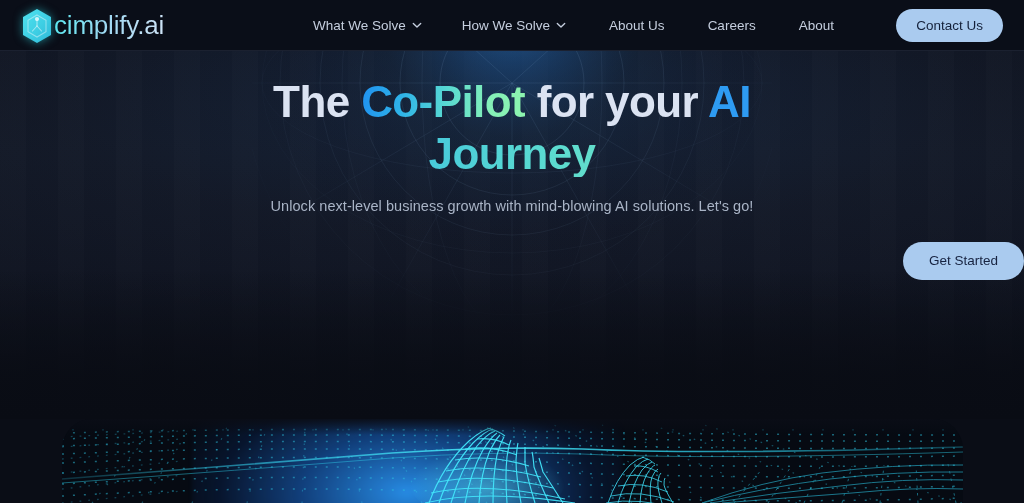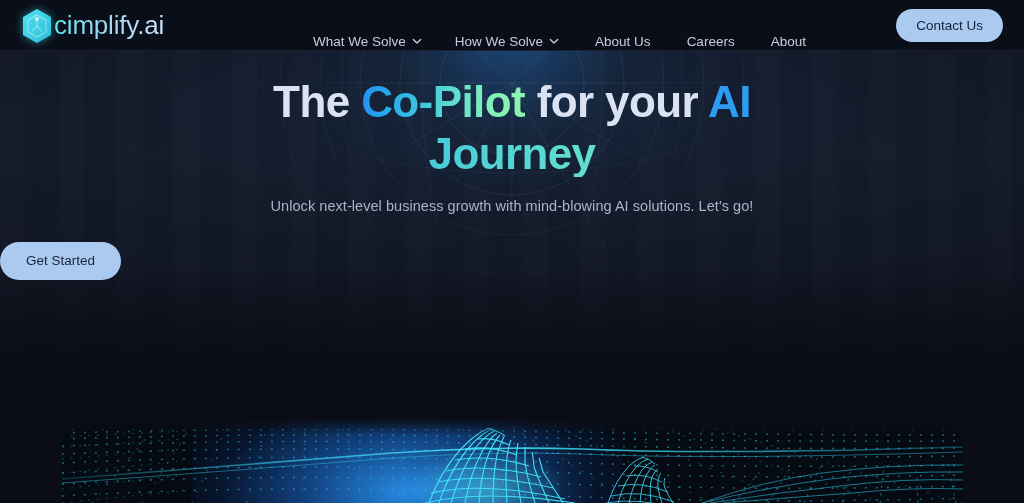--- a/index.html
+++ b/index.html
@@ -28,22 +28,22 @@
   #logo-mark svg { display:block; width:34px; height:38px;
     filter:drop-shadow(0 0 5px rgba(45,220,230,0.55)); }
   #brand-name {
     font-size:26px; letter-spacing:-0.2px; font-weight:400;
     background:linear-gradient(92deg,#5de8f0 0%,#9fd8f2 48%,#cfe4f7 100%);
     -webkit-background-clip:text; background-clip:text; color:transparent;
     white-space:nowrap;
   }
 
   #nav {
-    position:absolute; left:313px; top:16px; height:51px;
-    display:flex; align-items:center; gap:0;justify-content:flex-end;
+    position:absolute; left:313px; top:0; height:51px;
+    display:flex; align-items:center; gap:7px;justify-content:flex-end;
   }
   .nav-item {
     display:flex; align-items:center; gap:6px;
     color:#c5cede; font-size:13.5px; white-space:nowrap;
     cursor:pointer; padding:0 0;
   }
   .nav-item + .nav-item { margin-left:36px; }
   .nav-item:nth-child(2) { margin-left:33px; }
   .chev { display:inline-block; width:10px; height:10px; position:relative; top:-1px; }
   .chev svg { display:block; width:10px; height:10px; }
@@ -101,21 +101,21 @@
     background:linear-gradient(96deg,#1f90f0 0%,#2fb4e8 26%,#58d9d2 52%,#84f0b8 78%,#8df4ae 100%);
     -webkit-background-clip:text; background-clip:text; color:transparent;
   }
   .blue { color:#2e9bf2; }
   #subhead {
     margin-top:21px;
     font-size:14.5px; color:#a9b4c6; letter-spacing:0.05px;
   }
   #cta-row {
     margin-top:28px;
-    display:flex; align-items:center; justify-content:flex-start; gap:20px;
+    display:flex; align-items:center; justify-content:flex-end; gap:20px;
   }
   #btn-primary {
     height:38px; padding:0 26px; border:none; border-radius:19px;
     background:#aacbef; color:#172340;
     font-family:"Liberation Sans", sans-serif; font-size:13.5px; cursor:pointer;
     display:flex; align-items:center; justify-content:center;
   }
   #btn-secondary {
     height:38px; padding:0 23px; border:1px solid #3a4457; border-radius:19px;
     background:transparent; color:#b9c3d4;

